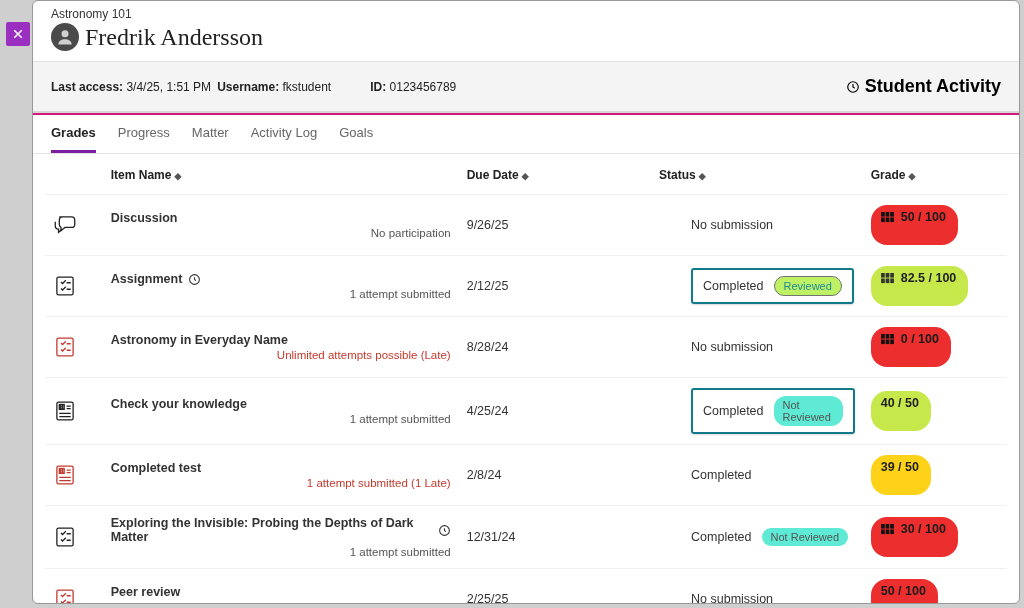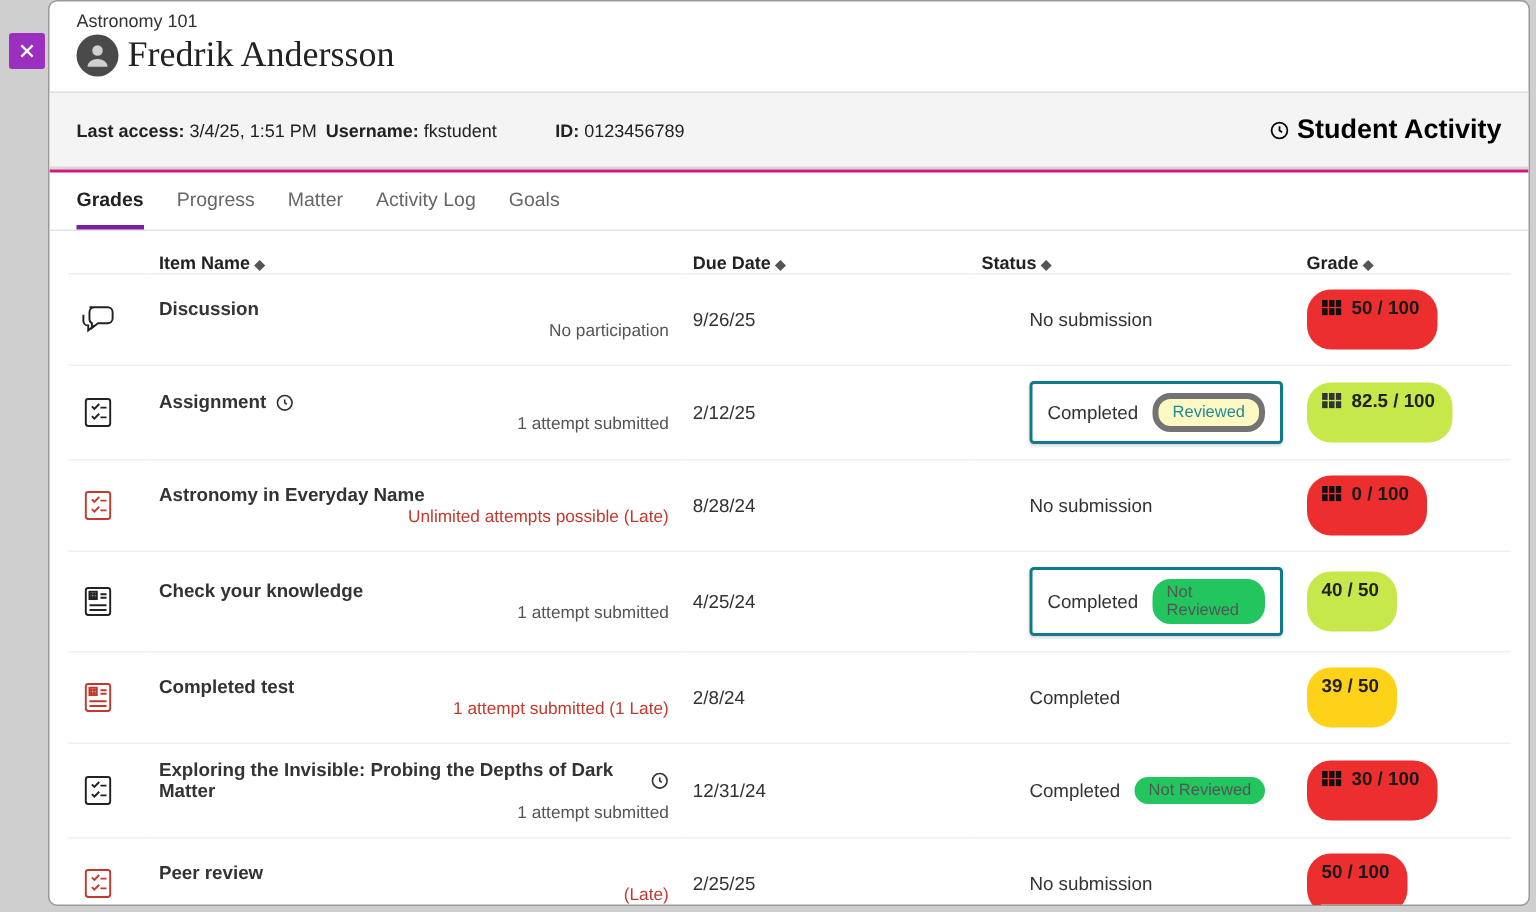--- a/index.html
+++ b/index.html
@@ -17,33 +17,33 @@
   .infobar::after { content:""; position:absolute; left:0; right:0; bottom:-4px; height:2px; background:#d11a7a; }
   .info-left { display:flex; flex-direction:row; gap:6px; font-size:12px; color:#222; }
   .info-row b { font-weight:600; }
   .info-sub { display:flex; gap:39px; }
   .student-activity { font-size:18px; font-weight:600; display:flex; align-items:center; gap:5px; cursor:pointer; }
   .tabs { display:flex; gap:22px; padding:12px 18px 0 18px; border-bottom:1px solid #e3e3e3; font-size:13px; }
   .tab { color:#666; padding-bottom:10px; cursor:pointer; }
   .tab.active { color:#222; font-weight:600; border-bottom:3px solid #7a1fa2; }
   .table-wrap { flex:1; overflow:auto; padding:0 12px 12px 12px; }
   table { width:100%; border-collapse:collapse; }
-  th { text-align:left; font-size:12px; font-weight:600; padding:14px 8px 0 8px; color:#222; border-bottom:1px solid #eee; }
+  th { text-align:left; font-size:12px; font-weight:600; padding:14px 8px 12px 8px; color:#222; border-bottom:1px solid #eee; }
   th .sort { font-size:9px; color:#555; margin-left:3px; }
   td { padding:10px 8px; border-bottom:1px solid #f0f0f0; font-size:12.5px; color:#333; vertical-align:middle; }
   .col-icon { width:44px; padding-left:6px; }
   .item-title { font-weight:600; display:flex; align-items:center; gap:6px; }
   .item-sub { font-size:11.5px; color:#555; margin-top:2px;text-align:right; }
   .item-sub.late { color:#c23a2e; }
   .clock-icon { width:13px; height:13px; display:inline-flex; }
   .clock-icon svg { width:13px; height:13px; stroke:#333; fill:none; stroke-width:2; }
   .status-cell { display:flex; align-items:center; gap:10px;margin-left:32px; }
   .review-pill { font-size:11px; padding:3px 9px; border-radius:12px; }
-  .review-pill.reviewed { border:4px solid #737373; color:#1f8a9c; background:#fef9c3; }
-  .review-pill.not-reviewed { background:#22c55e; color:#555; }
+  .review-pill.reviewed { border:1px solid #737373; color:#1f8a9c; background:#bef264; }
+  .review-pill.not-reviewed { background:#5eead4; color:#555; }
   .status-highlight { border:2px solid #12798a; border-radius:3px; padding:6px 10px; display:inline-flex; align-items:center; gap:10px; box-shadow:0 1px 2px rgba(0,0,0,0.15); }
   .grade-pill { border-radius:16px; padding:5px 12px 21px 10px; font-size:12.5px; font-weight:600; display:inline-flex; align-items:center; gap:7px; color:#222; }
   .grade-pill.red { background:#ec2e2e; color:#1a1a1a; }
   .grade-pill.lime { background:#c6e84a; }
   .grade-pill.yellow { background:#ffd21a; }
   .gi { width:13px; height:11px; display:inline-block; }
   .gi svg { width:13px; height:11px; }
   .row-icon { width:28px; height:28px; display:flex; align-items:center; justify-content:center; }
   .row-icon svg { width:26px; height:26px; fill:none; stroke-width:1.6; }
   .row-icon.black svg { stroke:#222; }

